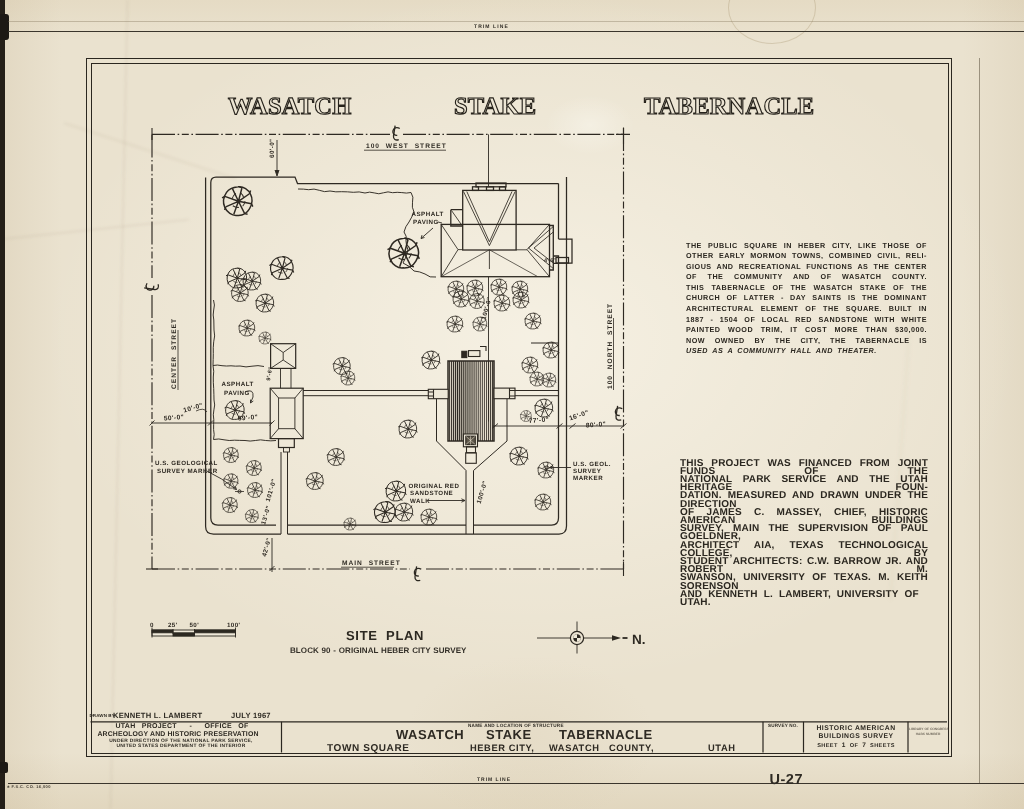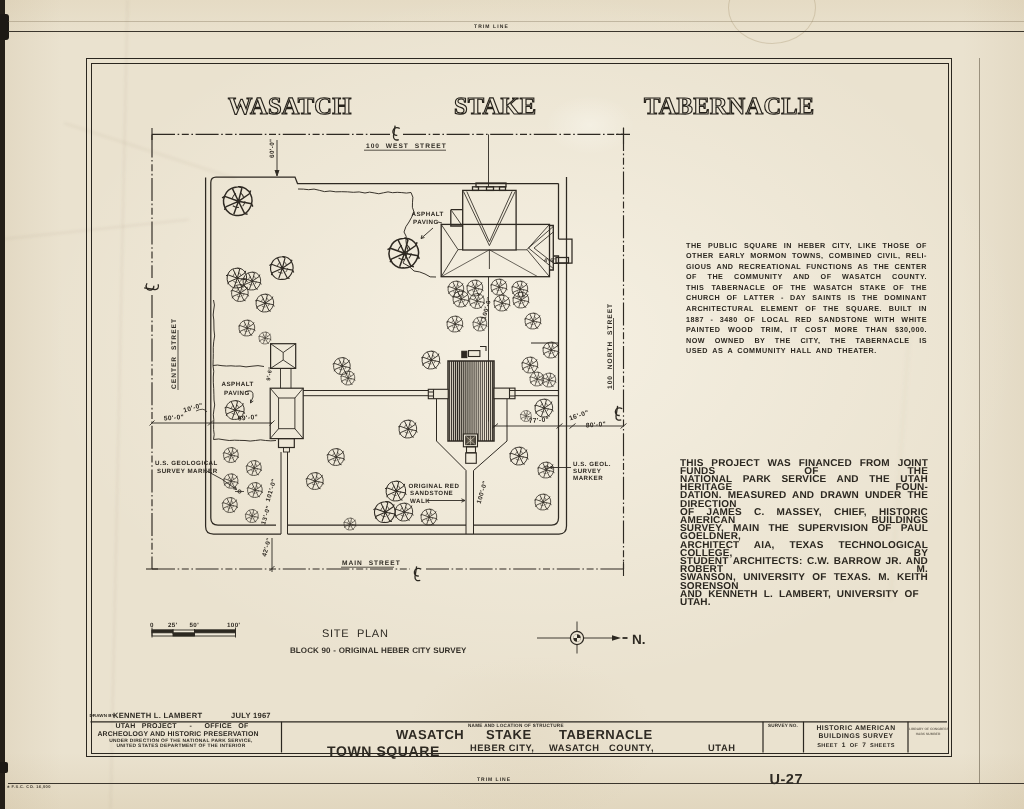--- a/index.html
+++ b/index.html
@@ -55,55 +55,55 @@
 <div class="bigt" style="left:644px;">TABERNACLE</div>
 
 <div class="para" id="p1">
 <div class="j">THE PUBLIC SQUARE IN HEBER CITY, LIKE THOSE OF</div>
 <div class="j">OTHER EARLY MORMON TOWNS, COMBINED CIVIL, RELI-</div>
 <div class="j">GIOUS AND RECREATIONAL FUNCTIONS AS THE CENTER</div>
 <div class="j">OF THE COMMUNITY AND OF WASATCH COUNTY.</div>
 <div class="j">THIS TABERNACLE OF THE WASATCH STAKE OF THE</div>
 <div class="j">CHURCH OF LATTER - DAY SAINTS IS THE DOMINANT</div>
 <div class="j">ARCHITECTURAL ELEMENT OF THE SQUARE. BUILT IN</div>
-<div class="j">1887 - 3480 OF LOCAL RED SANDSTONE WITH WHITE</div>
+<div class="j">1887 - 1504 OF LOCAL RED SANDSTONE WITH WHITE</div>
 <div class="j">PAINTED WOOD TRIM, IT COST MORE THAN $30,000.</div>
 <div class="j">NOW OWNED BY THE CITY, THE TABERNACLE IS</div>
-<div style="word-spacing:2px;">USED AS A COMMUNITY HALL AND THEATER.</div>
+<div style="word-spacing:2px;font-style:italic;">USED AS A COMMUNITY HALL AND THEATER.</div>
 </div>
 
 <div class="para" id="p2">
 <div class="j">THIS PROJECT WAS FINANCED FROM JOINT FUNDS OF THE</div>
 <div class="j">NATIONAL PARK SERVICE AND THE UTAH HERITAGE FOUN-</div>
 <div class="j">DATION. MEASURED AND DRAWN UNDER THE DIRECTION</div>
 <div class="j">OF JAMES C. MASSEY, CHIEF, HISTORIC AMERICAN BUILDINGS</div>
 <div class="j">SURVEY, MAIN THE SUPERVISION OF PAUL GOELDNER,</div>
 <div class="j">ARCHITECT AIA, TEXAS TECHNOLOGICAL COLLEGE, BY</div>
 <div class="j">STUDENT ARCHITECTS: C.W. BARROW JR. AND ROBERT M.</div>
 <div class="j">SWANSON, UNIVERSITY OF TEXAS. M. KEITH SORENSON</div>
 <div style="word-spacing:3px;">AND KENNETH L. LAMBERT, UNIVERSITY OF UTAH.</div>
 </div>
 
-<div class="tx" style="left:322px;top:628px;font-size:11px;font-weight:normal;letter-spacing:0.7px;word-spacing:4px;color:#2c2821;">SITE PLAN</div>
+<div class="tx" style="left:346px;top:628px;font-size:13px;font-weight:bold;letter-spacing:0.7px;word-spacing:4px;color:#2c2821;">SITE PLAN</div>
 <div class="tx" style="left:290px;top:646px;font-size:8px;font-weight:bold;letter-spacing:0.08px;word-spacing:0.4px;color:#332f28;">BLOCK 90 - ORIGINAL HEBER CITY SURVEY</div>
 
 <div class="tb" style="left:89.5px;top:713px;font-size:4.5px;letter-spacing:0.1px;">DRAWN BY:</div>
 <div class="tb" style="left:113px;top:711px;font-size:7.6px;letter-spacing:0.25px;">KENNETH L. LAMBERT</div>
 <div class="tb" style="left:231px;top:711px;font-size:7.6px;letter-spacing:0.25px;">JULY 1967</div>
 
 <div class="tb" style="left:88px;top:722.8px;width:188px;text-align:center;font-size:7px;letter-spacing:0.3px;word-spacing:4px;">UTAH PROJECT &nbsp;- &nbsp;OFFICE OF</div>
 <div class="tb" style="left:84px;top:731.2px;width:188px;text-align:center;font-size:6.9px;letter-spacing:0.15px;">ARCHEOLOGY AND HISTORIC PRESERVATION</div>
 <div class="tb" style="left:87px;top:738.8px;width:188px;text-align:center;font-size:4.9px;letter-spacing:0.3px;">UNDER DIRECTION OF THE NATIONAL PARK SERVICE,</div>
 <div class="tb" style="left:87px;top:743.6px;width:188px;text-align:center;font-size:4.9px;letter-spacing:0.3px;">UNITED STATES DEPARTMENT OF THE INTERIOR</div>
 
 <div class="tb" style="left:468px;top:722.5px;font-size:4.6px;letter-spacing:0.3px;">NAME AND LOCATION OF STRUCTURE</div>
 <div class="tb" style="left:396px;top:727px;font-size:13px;letter-spacing:0.5px;">WASATCH</div>
 <div class="tb" style="left:486px;top:727px;font-size:13px;letter-spacing:0.5px;">STAKE</div>
 <div class="tb" style="left:559px;top:727px;font-size:13px;letter-spacing:0.5px;">TABERNACLE</div>
-<div class="tb" style="left:327px;top:742.5px;font-size:14px;letter-spacing:0.6px;text-align:center;">TOWN SQUARE</div>
+<div class="tb" style="left:327px;top:742.5px;font-size:10px;letter-spacing:0.6px;text-align:center;">TOWN SQUARE</div>
 <div class="tb" style="left:438px;top:742.5px;font-size:9.3px;letter-spacing:0.6px;padding-left:32px;">HEBER CITY,</div>
 <div class="tb" style="left:549px;top:742.5px;font-size:9.3px;letter-spacing:0.6px;">WASATCH&nbsp; &nbsp;COUNTY,</div>
 <div class="tb" style="left:708px;top:742.5px;font-size:9.3px;letter-spacing:0.6px;">UTAH</div>
 
 <div class="tb" style="left:763px;top:722.6px;width:40px;text-align:center;font-size:4.6px;letter-spacing:0.2px;">SURVEY NO.</div>
 <div class="tb" style="left:763px;top:772px;width:40px;text-align:right;font-size:14.5px;letter-spacing:0.5px;">U-27</div>
 
 <div class="tb" style="left:804px;top:724.5px;width:104px;text-align:center;font-size:6.8px;letter-spacing:0.5px;">HISTORIC AMERICAN</div>
 <div class="tb" style="left:804px;top:732.8px;width:104px;text-align:center;font-size:6.8px;letter-spacing:0.5px;">BUILDINGS SURVEY</div>
 <div class="tb" style="left:804px;top:741.5px;width:104px;text-align:center;font-size:5.6px;letter-spacing:0.4px;">SHEET&nbsp; <span style="font-size:6.5px;">1</span>&nbsp; OF&nbsp; <span style="font-size:6.5px;">7</span>&nbsp; SHEETS</div>

